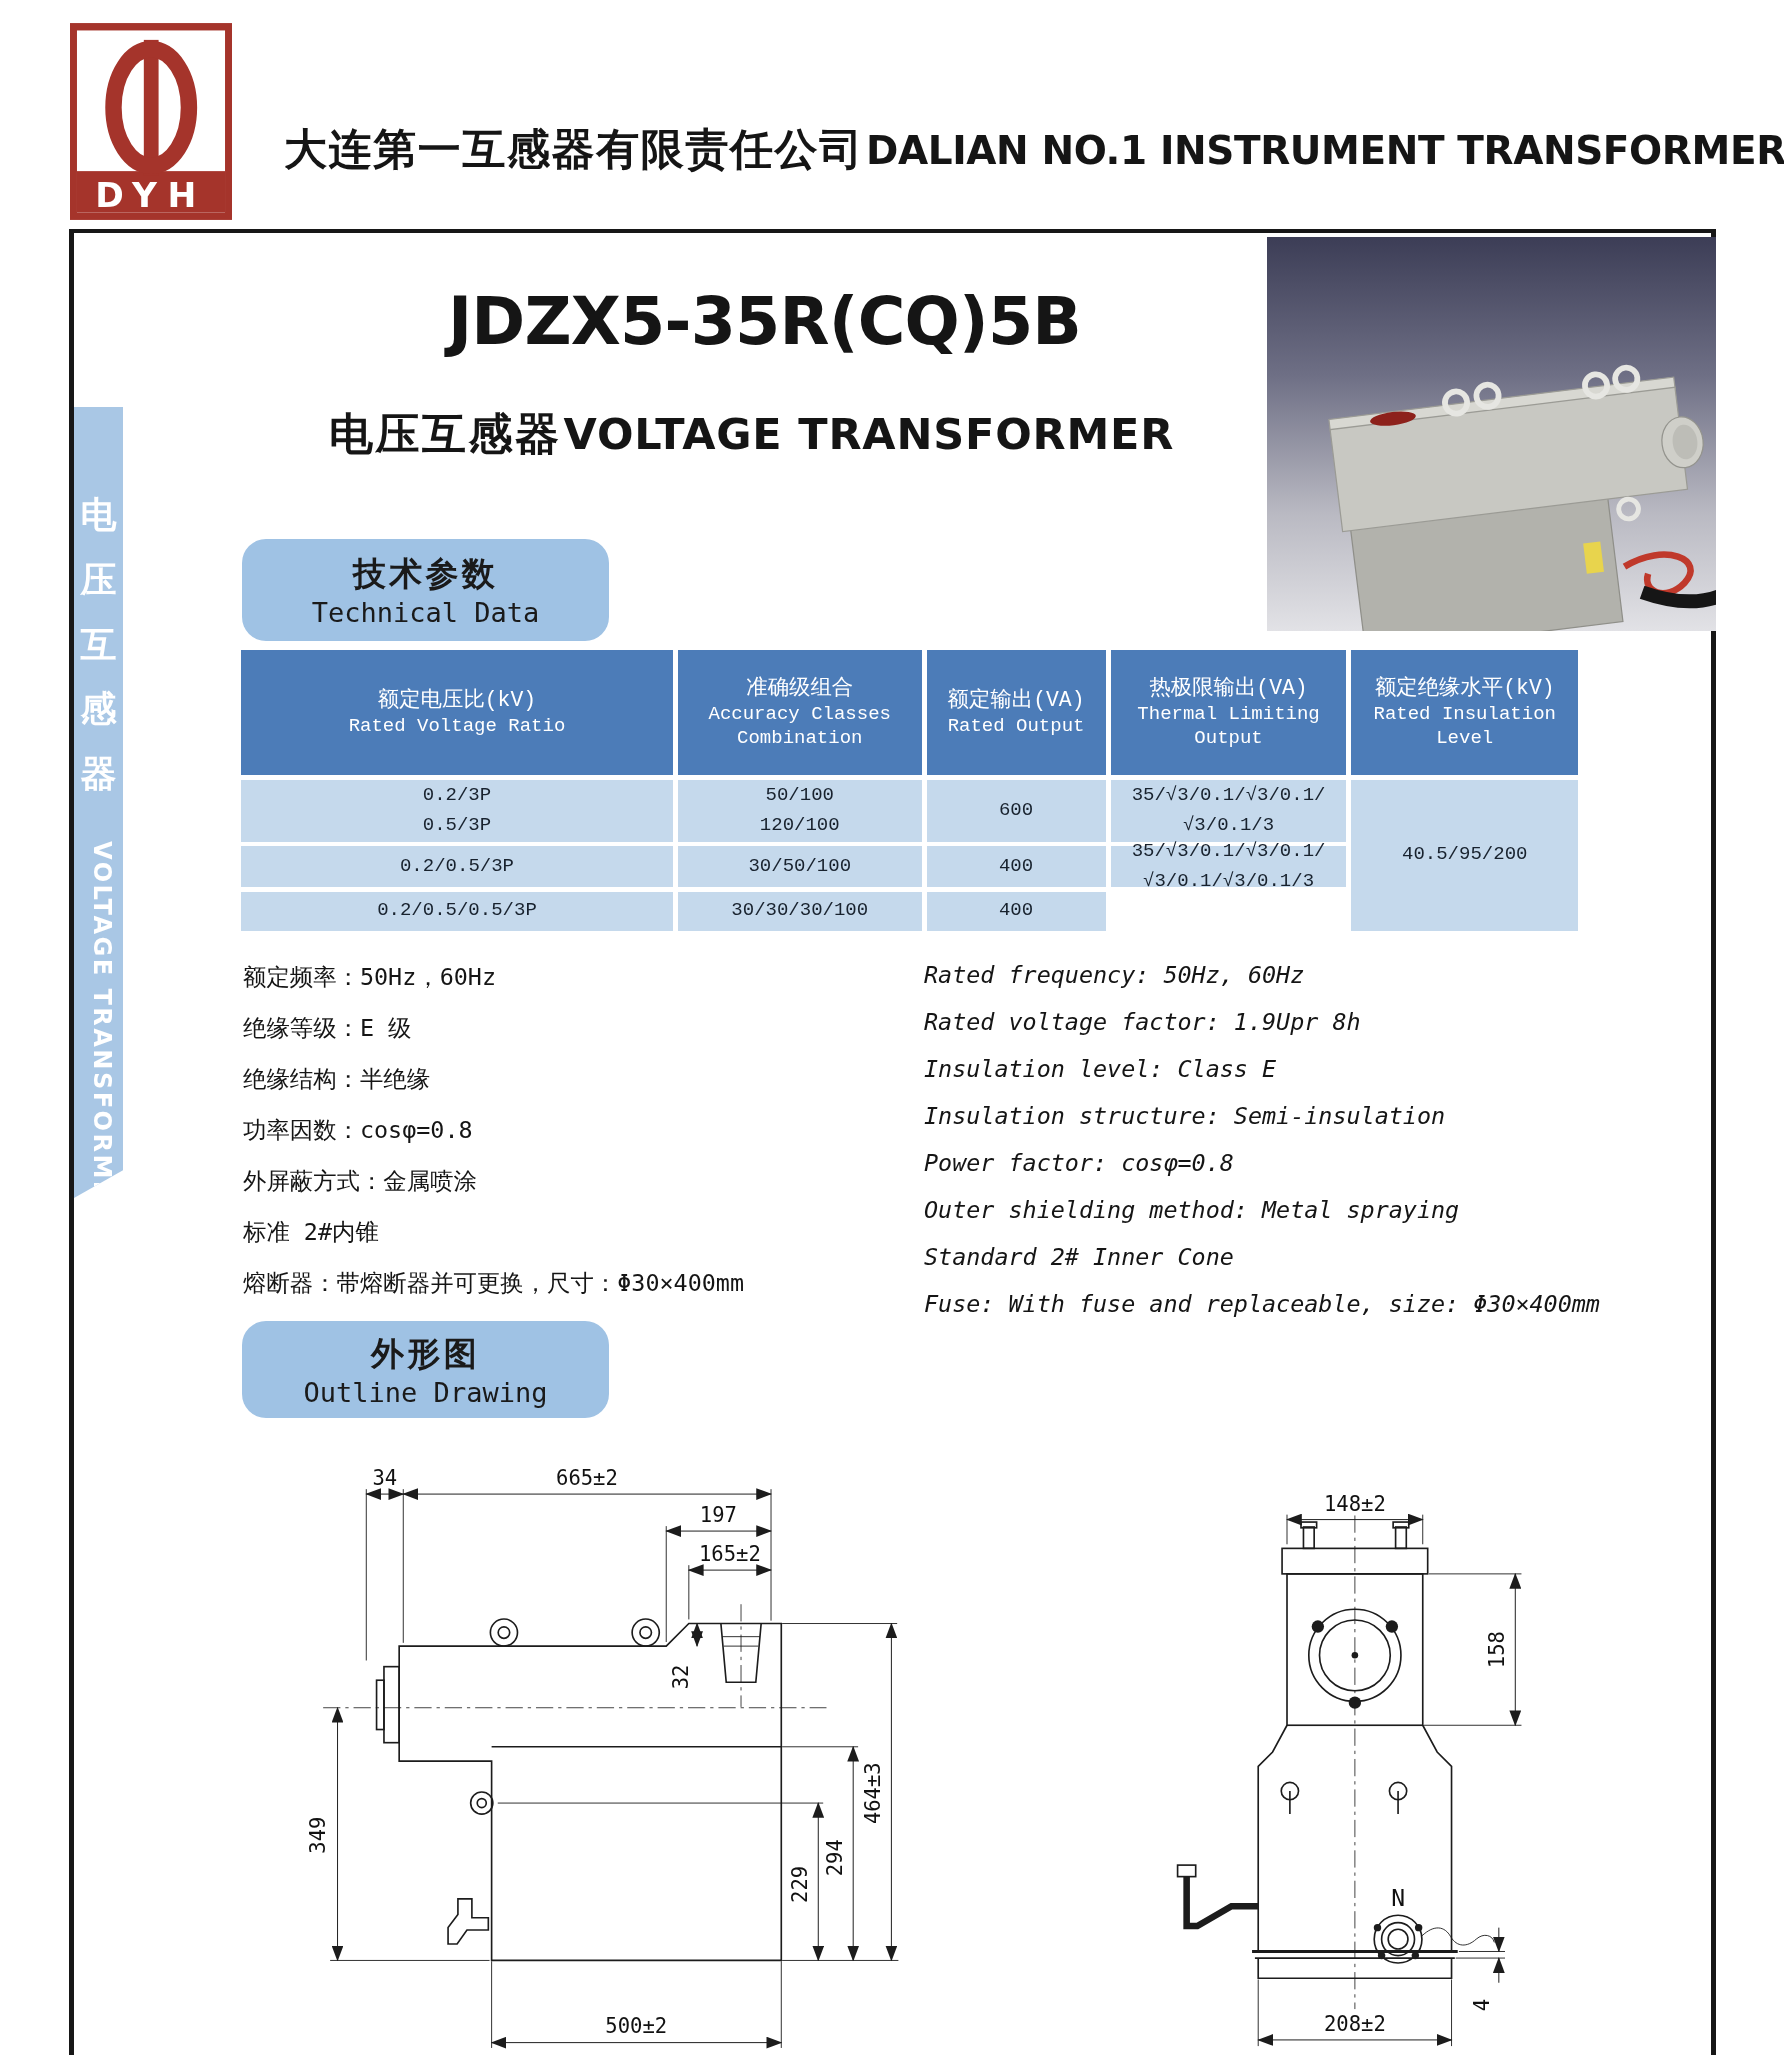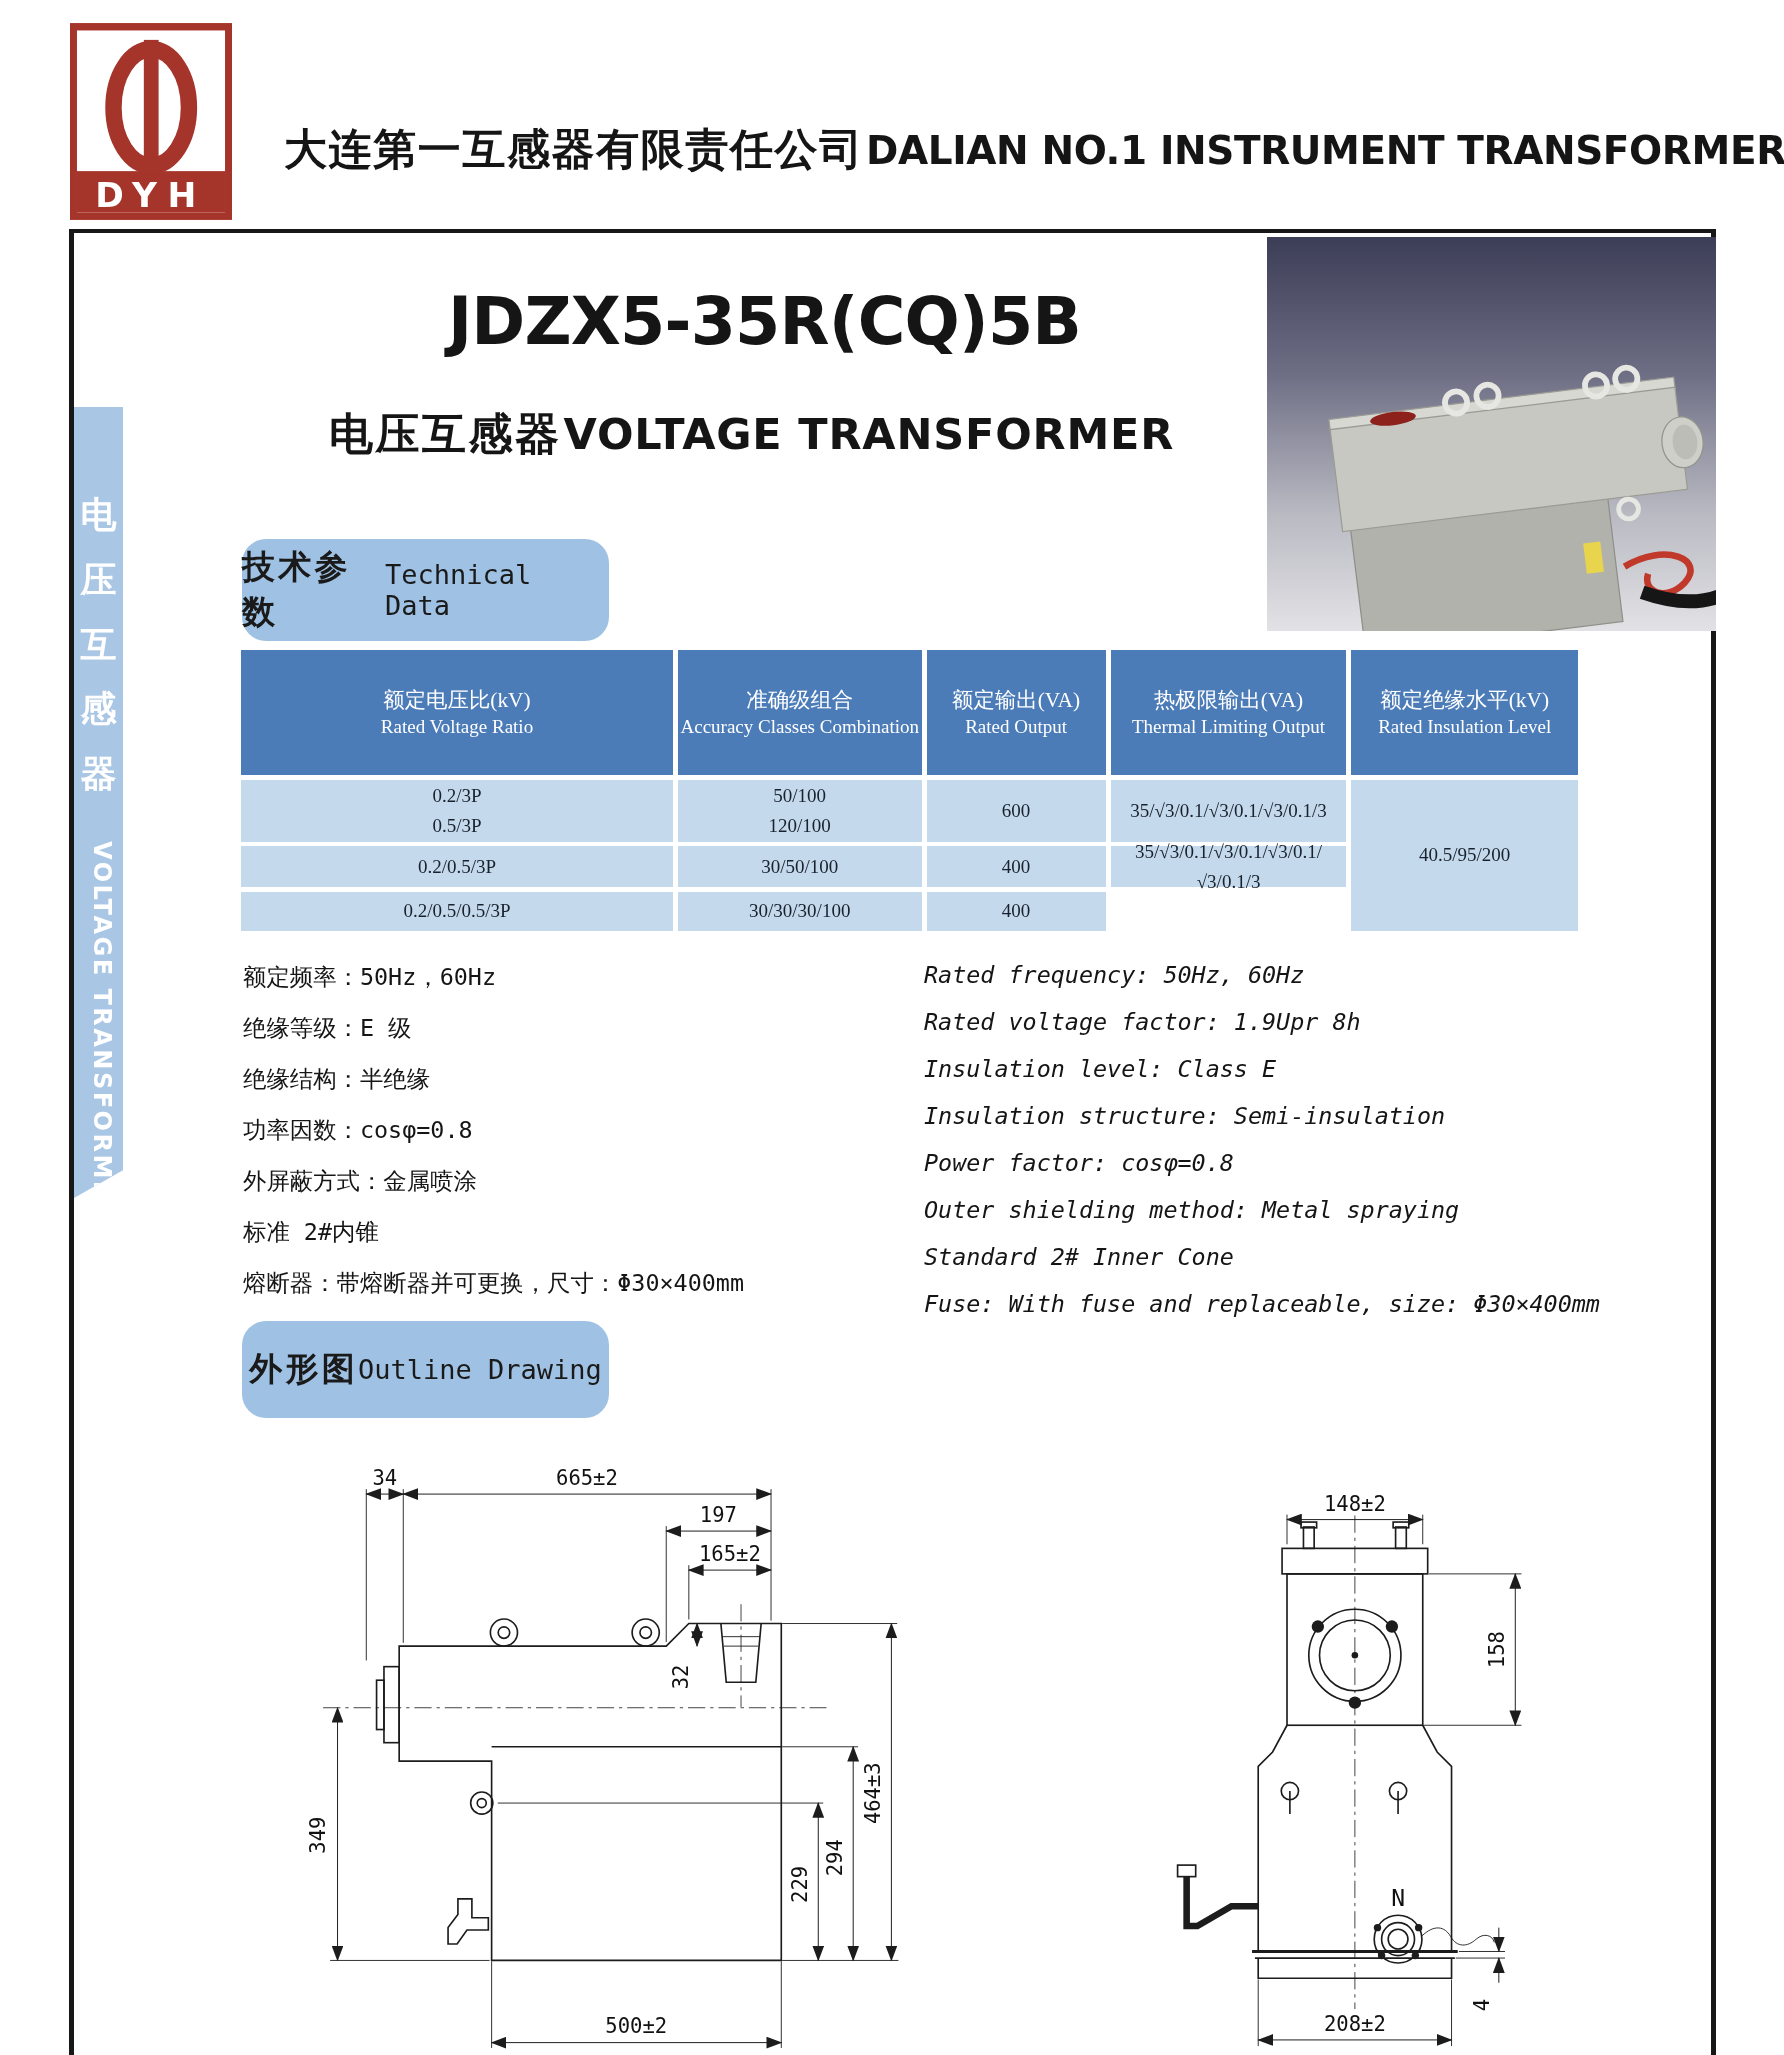--- a/index.html
+++ b/index.html
@@ -26,36 +26,36 @@
               transform-origin:0 0;white-space:nowrap;}
 
   
   .title{left:411px;top:284px;width:707px;text-align:center;font-size:65px;font-weight:800;
          letter-spacing:-0.8px;white-space:nowrap;}
   .subtitle{left:329px;top:405px;width:843px;text-align:center;white-space:nowrap;}
   .subtitle .cn{font-size:44px;font-weight:700;letter-spacing:2.5px;}
   .subtitle .en{font-size:43px;font-weight:600;letter-spacing:0.8px;}
 
   
-  .sec-label{width:367px;background:#9FC2E4;border-radius:24px;display:flex;flex-direction:row;
+  .sec-label{width:367px;background:#9FC2E4;border-radius:24px;display:flex;flex-direction:column;
              align-items:center;justify-content:center;color:#1a1a1a;}
   .lbl1{left:242px;top:539px;height:102px;}
   .lbl2{left:242px;top:1321px;height:97px;}
   .sec-label .cn{font-size:33px;font-weight:600;letter-spacing:3.3px;}
   .sec-label .en{font-size:27px;font-family:"DejaVu Sans Mono","DejaVu Sans",sans-serif;}
 
   
   .photo{left:1267px;top:237px;width:449px;height:394px;
          background:linear-gradient(180deg,#3c3d56 0%,#6e6f85 35%,#b9b9c2 70%,#e2e2e6 100%);}
 
   
   .ttable{left:241px;top:650px;width:1337px;display:grid;
           grid-template-columns:1066fr 601fr 442fr 582fr 559fr;
           grid-template-rows:125px 62px 41px 39px;column-gap:5px;row-gap:4.5px;
-          font-family:Liberation Serif, serif;}
+          font-family:Liberation Mono, monospace;}
   .th{background:#4C7CB8;color:#fff;display:flex;flex-direction:column;align-items:center;
       justify-content:center;text-align:center;}
   .th .cn{font-size:21.4px;line-height:1.35;}
   .th .en{font-size:19px;line-height:1.25;}
   .td{background:#C5D9EC;color:#18222e;display:flex;flex-direction:column;align-items:center;
       justify-content:center;text-align:center;font-size:19px;line-height:1.55;}
   .ins{grid-column:5;grid-row:2/5;}
 
   
   .specs{width:678px;}

